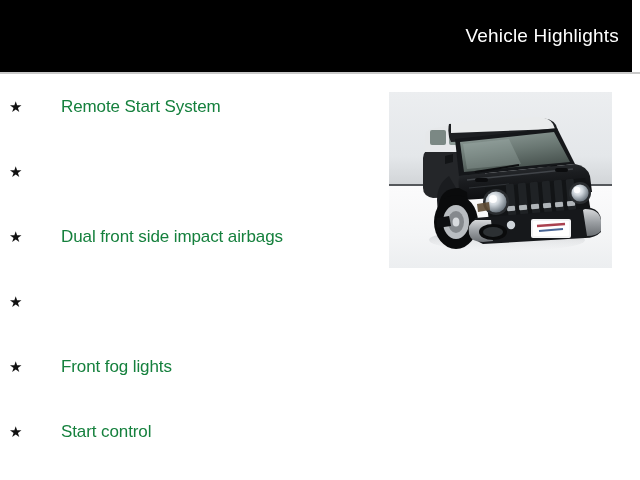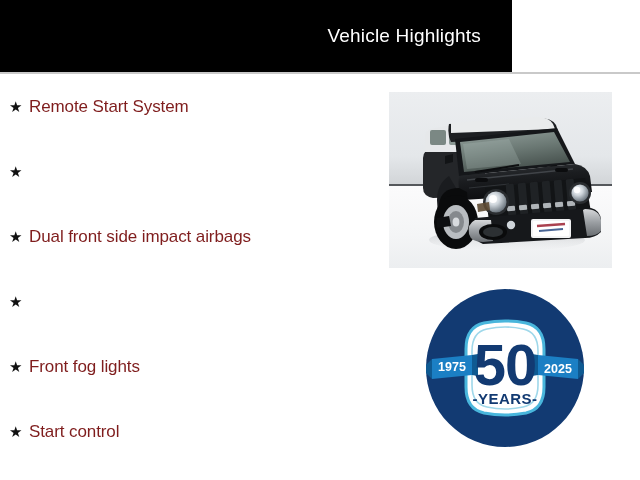--- a/index.html
+++ b/index.html
@@ -13,28 +13,28 @@
     font-family: "Liberation Sans", sans-serif;
     overflow: hidden;
     position: relative;
   }
 
   
   .header {
     position: absolute;
     left: 0;
     top: 0;
-    width: 512px;
+    width: 632px;
     height: 72px;
     background: #000000;
     box-sizing: border-box;
     display: flex;
     align-items: center;
     justify-content: flex-end;
-    padding-right: 31px;
+    padding-right: 13px;
   }
   .header-title {
     color: #ffffff;
     font-size: 19px;
     font-weight: 400;
     letter-spacing: 0.2px;
     white-space: nowrap;
   }
   .header-rule {
     position: absolute;
@@ -75,25 +75,26 @@
   }
   .bullet-star {
     width: 20px;
     flex: 0 0 20px;
     color: #111111;
     font-size: 15px;
     line-height: 1;
     text-align: left;
   }
   .feature-label {
-    color: #7f1d1d;
+    color: #15803d;
     font-size: 17px;
     font-weight: 400;
     white-space: nowrap;
     letter-spacing: -0.1px;
+    margin-left: 32px;
   }
 
   
   .vehicle-photo {
     position: absolute;
     left: 389px;
     top: 18px;
     width: 223px;
     height: 176px;
     overflow: hidden;
@@ -285,43 +286,14 @@
       <rect x="144" y="129" width="36" height="15" rx="1" fill="#ffffff"></rect>
       <path d="M148 134 L176 132" stroke="#9b2030" stroke-width="2.4" fill="none" opacity="0.85"></path>
       <path d="M150 139 L174 137" stroke="#1b3f7a" stroke-width="2" fill="none" opacity="0.8"></path>
 
       <path d="M48 126 L60 124 L62 134 L48 136 Z" fill="#0e0f11"></path>
 
       <path d="M64 62 L56 64 L56 72 L64 70 Z" fill="#121416"></path>
     </svg>
   </div>
 
-  <div class="badge">
-    <svg viewBox="0 0 162 162">
-
-      <circle cx="81" cy="81" r="79" fill="#123a72"></circle>
-
-      <path d="M42 62 Q42 40 60 36 Q81 32 102 36 Q120 40 120 62 L120 100
-               Q120 122 102 126 Q81 130 60 126 Q42 122 42 100 Z" fill="#ffffff" stroke="#49b6dc" stroke-width="3"></path>
-      <path d="M48 64 Q48 45 63 42 Q81 38 99 42 Q114 45 114 64 L114 98
-               Q114 117 99 120 Q81 124 63 120 Q48 117 48 98 Z" fill="none" stroke="#9fd8ea" stroke-width="1.6"></path>
-
-      <g>
-        <path d="M8 72 L48 68 L48 88 L8 92 Z" fill="#1b7fc4"></path>
-        <path d="M8 72 L8 92 L2 86 L2 78 Z" fill="#0f5a92"></path>
-        <path d="M48 68 L54 67 L54 89 L48 88 Z" fill="#0f5a92"></path>
-        <text x="28" y="84" text-anchor="middle" font-family="Liberation Sans, sans-serif" font-size="12.5" font-weight="bold" fill="#ffffff">1975</text>
-      </g>
-
-      <g>
-        <path d="M114 68 L154 72 L154 92 L114 88 Z" fill="#1b7fc4"></path>
-        <path d="M154 72 L160 78 L160 86 L154 92 Z" fill="#0f5a92"></path>
-        <path d="M114 68 L108 67 L108 89 L114 88 Z" fill="#0f5a92"></path>
-        <text x="134" y="86" text-anchor="middle" font-family="Liberation Sans, sans-serif" font-size="12.5" font-weight="bold" fill="#ffffff">2025</text>
-      </g>
-
-      <text x="81" y="98" text-anchor="middle" font-family="Liberation Sans, sans-serif" font-size="58" font-weight="bold" fill="#123a72" letter-spacing="-1">50</text>
-
-      <text x="81" y="117" text-anchor="middle" font-family="Liberation Sans, sans-serif" font-size="15" font-weight="bold" fill="#123a72" letter-spacing="0.5">-YEARS-</text>
-    </svg>
-  </div>
 
 </div>
 
 </body></html>

